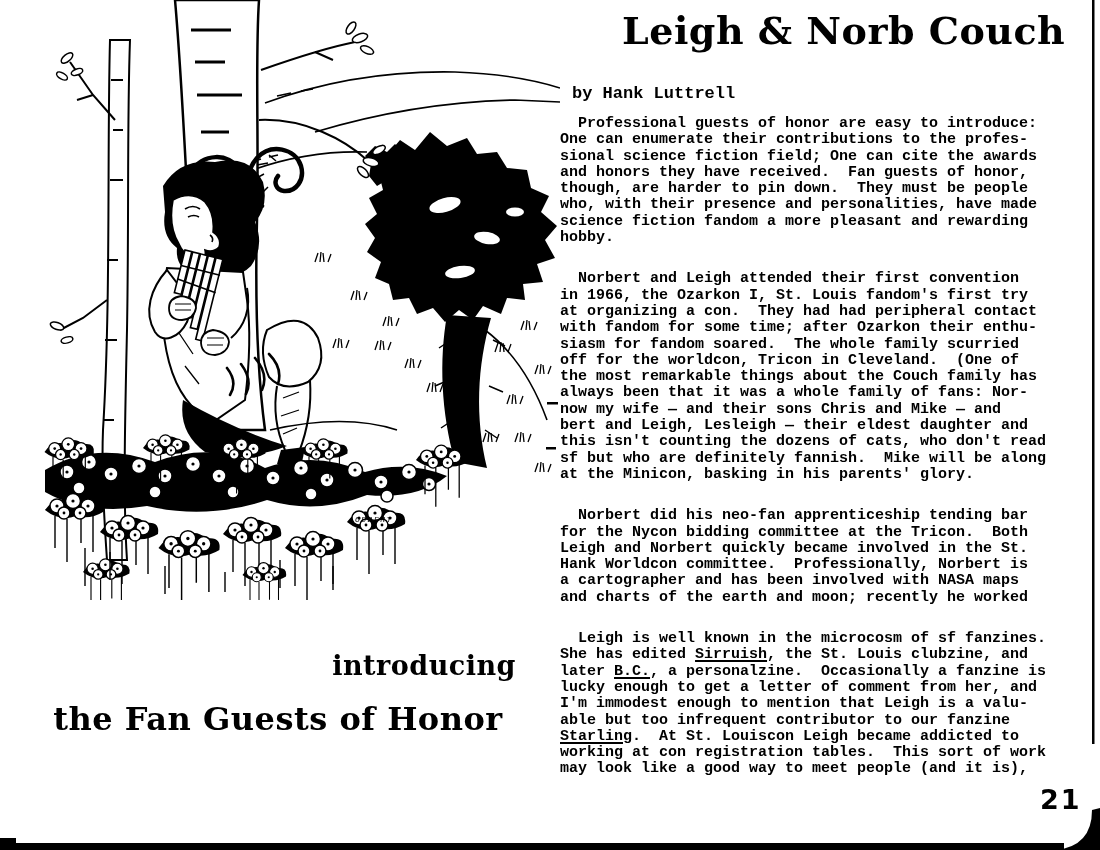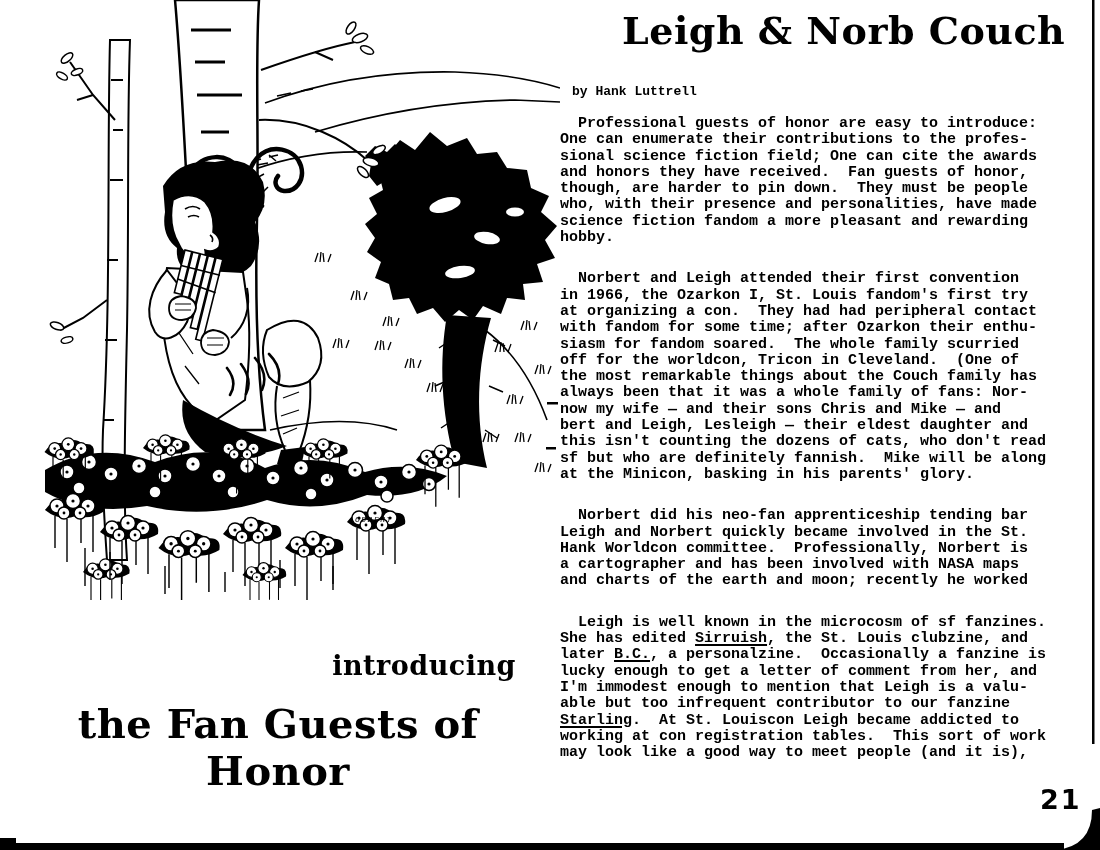--- a/index.html
+++ b/index.html
@@ -9,26 +9,26 @@
   .article-body{position:absolute;left:560px;top:116px;width:494px;
     font-family:"Liberation Mono",monospace;font-weight:700;font-size:15px;line-height:16.3px;}
   .para{margin:0 0 25px 0;}
   .tline{white-space:pre;}
   .tline u{text-underline-offset:2px;text-decoration-thickness:1.5px;}
 
   
   .title{position:absolute;left:578px;top:8px;width:500px;
     font-family:"DejaVu Serif",serif;font-weight:800;font-size:38px;letter-spacing:.5px;margin-left:44px;}
   .byline{position:absolute;left:572px;top:84px;
-    font-family:"Liberation Mono",monospace;font-weight:700;font-size:13px;}
+    font-family:"Liberation Mono",monospace;font-weight:700;font-size:17px;}
 
   .caption1{position:absolute;left:60px;top:650px;width:456px;text-align:right;
     font-family:"DejaVu Serif",serif;font-weight:800;font-size:27px;letter-spacing:.5px;}
   .caption2{position:absolute;left:28px;top:700px;width:500px;text-align:center;
-    font-family:"DejaVu Serif",serif;font-weight:800;font-size:40px;letter-spacing:.5px;}
+    font-family:"DejaVu Serif",serif;font-weight:800;font-size:32px;letter-spacing:.5px;}
 
   .pagenum{position:absolute;left:1040px;top:784px;
     font-family:"DejaVu Sans",sans-serif;font-weight:700;font-size:27px;letter-spacing:2px;}
 
   .illo{position:absolute;left:15px;top:0;}
   .edges{position:absolute;left:0;top:0;pointer-events:none;}
 </style>
 </head>
 <body>
 
@@ -270,20 +270,21 @@
         <div class="tline">the most remarkable things about the Couch family has</div>
         <div class="tline">always been that it was a whole family of fans: Nor-</div>
         <div class="tline">now my wife — and their sons Chris and Mike — and</div>
         <div class="tline">bert and Leigh, Lesleigh — their eldest daughter and</div>
         <div class="tline">this isn't counting the dozens of cats, who don't read</div>
         <div class="tline">sf but who are definitely fannish.  Mike will be along</div>
         <div class="tline">at the Minicon, basking in his parents' glory.</div>
       </div>
       <div class="para">
         <div class="tline">  Norbert did his neo-fan apprenticeship tending bar</div>
+        <div class="tline">for the Nycon bidding committee at the Tricon.  Both</div>
         <div class="tline">Leigh and Norbert quickly became involved in the St.</div>
         <div class="tline">Hank Worldcon committee.  Professionally, Norbert is</div>
         <div class="tline">a cartographer and has been involved with NASA maps</div>
         <div class="tline">and charts of the earth and moon; recently he worked</div>
       </div>
       <div class="para">
         <div class="tline">  Leigh is well known in the microcosm of sf fanzines.</div>
         <div class="tline">She has edited <u>Sirruish</u>, the St. Louis clubzine, and</div>
         <div class="tline">later <u>B.C.</u>, a personalzine.  Occasionally a fanzine is</div>
         <div class="tline">lucky enough to get a letter of comment from her, and</div>

